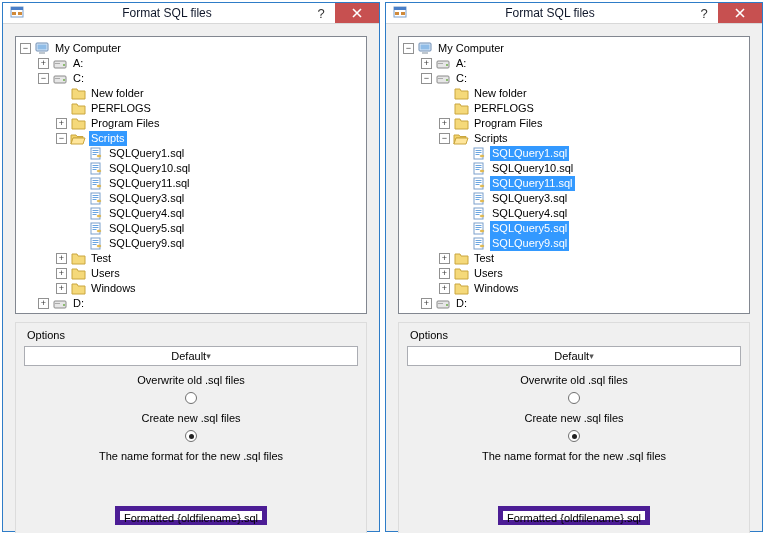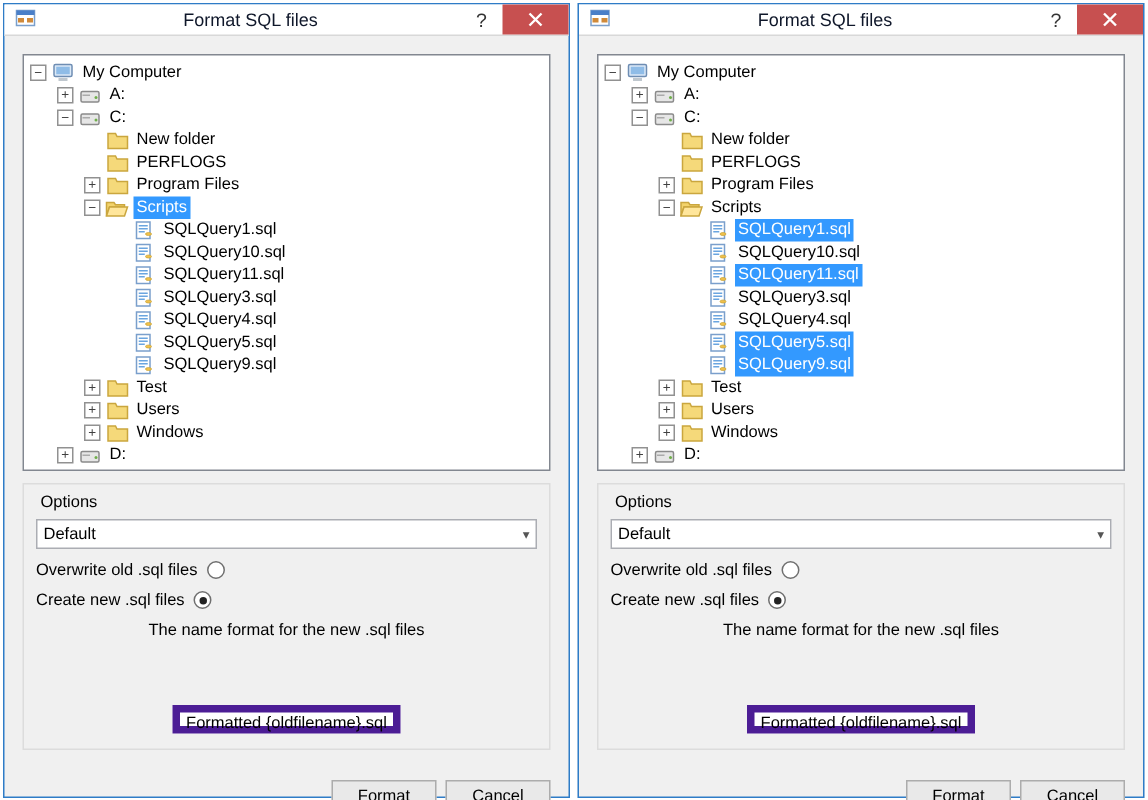--- a/index.html
+++ b/index.html
@@ -17,23 +17,23 @@
   .tree-row { display:flex; align-items:center; height:15px; white-space:nowrap; }
   .ind { display:inline-block; width:18px; height:15px; position:relative; }
   .exp { display:inline-flex; width:11px; height:11px; border:1px solid #919191; background:#fff; align-items:center; justify-content:center; font-size:9px; line-height:9px; color:#404040; margin-right:3px; cursor:default; }
   .exp.blank { border:none; background:transparent; }
   .node-icon { width:16px; height:14px; margin-right:3px; display:inline-flex; align-items:center; justify-content:center; }
   .label { padding:0 2px; }
   .label.selected { background:#3399ff; color:#fff; }
   .options-box { border:1px solid #dcdcdc; background:#f0f0f0; margin-top:8px; padding:17px 8px 10px 8px; position:relative; }
   .options-title { position:relative; top:-11px; background:#f0f0f0; display:inline-block; padding:0 3px; font-size:11px; }
   .options-inner { margin-top:-6px; }
-  .combo { width:100%; height:20px; border:1px solid #abadb3; background:#fff; display:flex; align-items:center; padding:0 4px; justify-content:space-between; }
+  .combo { width:100%; height:20px; border:1px solid #abadb3; background:#fff; display:flex; align-items:center; padding:0 4px; justify-content:center; }
   .combo .arrow { font-size:9px; color:#555; }
-  .opt-row { display:flex; align-items:center; margin-top:8px; gap:6px; }
+  .opt-row { display:flex; align-items:center; margin-top:8px; gap:6px;flex-direction:column; }
   .radio { width:12px; height:12px; border:1px solid #707070; border-radius:50%; display:inline-flex; align-items:center; justify-content:center; background:#fff; }
   .radio.checked::after { content:""; width:5px; height:5px; border-radius:50%; background:#222; }
   .name-row { display:flex; align-items:center; margin-top:8px; gap:6px;flex-direction:column; }
   .textbox { border:5px solid #4c1d95; background:#fff; height:19px; padding:1px 4px; font-size:11px; min-width:150px; flex:0 0 auto;margin-top:38px; }
   .buttons { display:flex; justify-content:flex-end; gap:6px; padding:10px 12px 2px 12px; }
   .btn { min-width:70px; height:18px; border:1px solid #acacac; background:#e9e9e9; display:flex; align-items:center; justify-content:center; font-size:11px; padding:10px 10px; cursor:default; }
 
   
 </style>
 </head>

